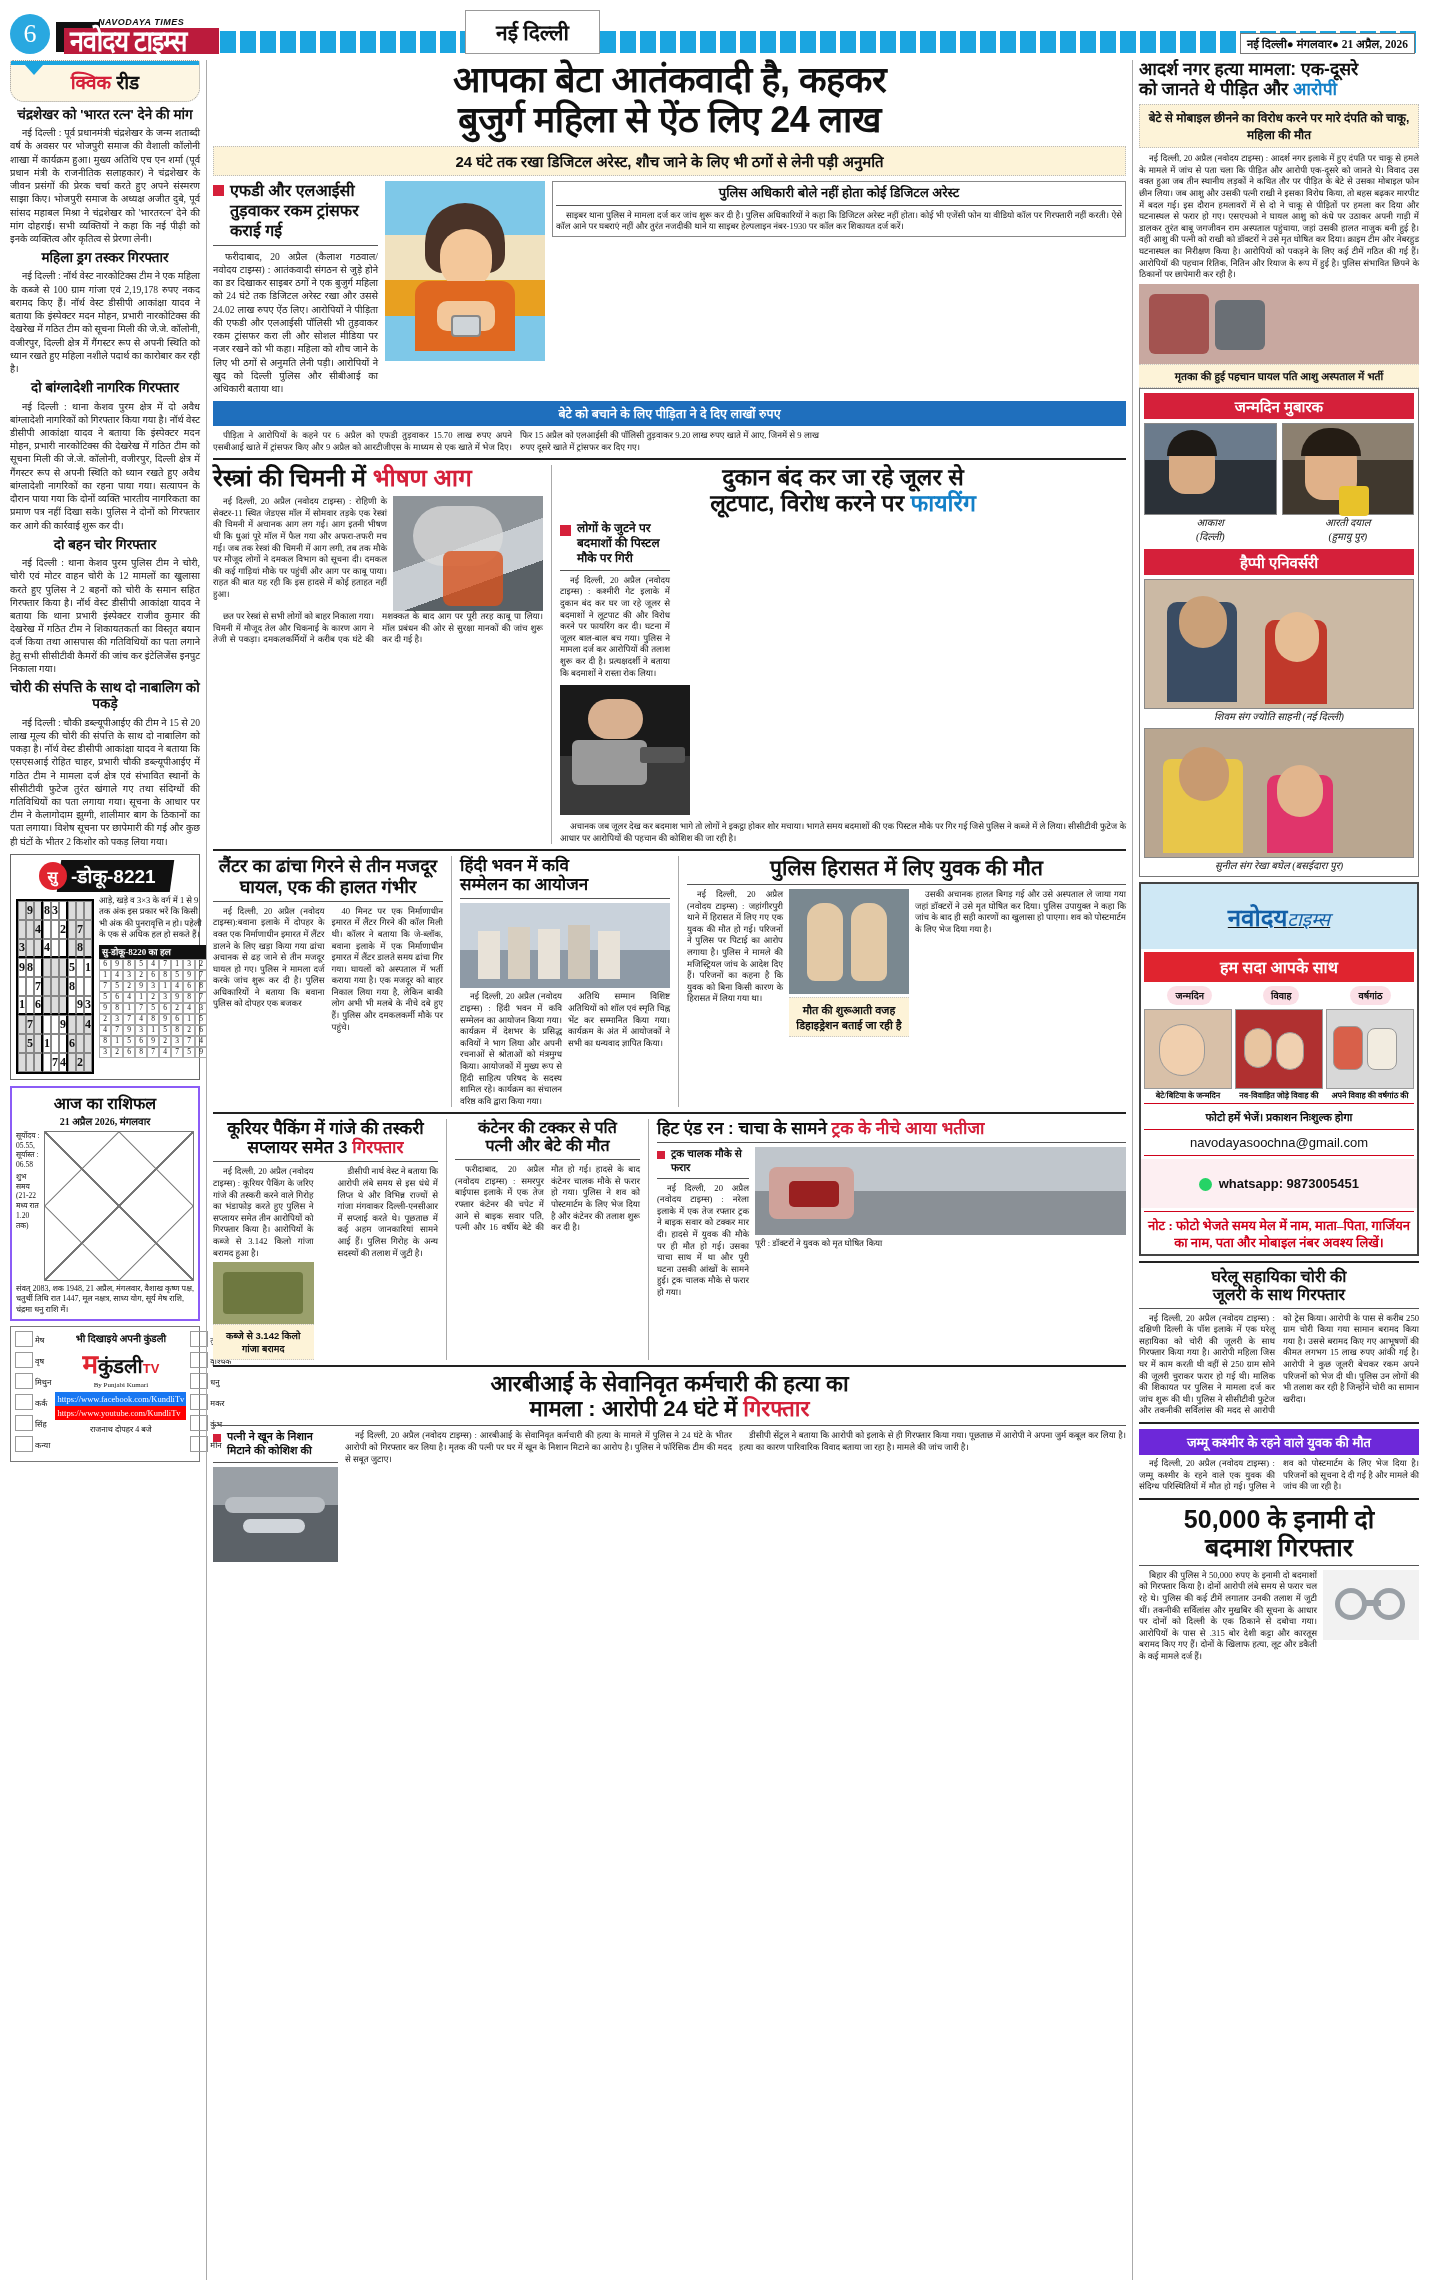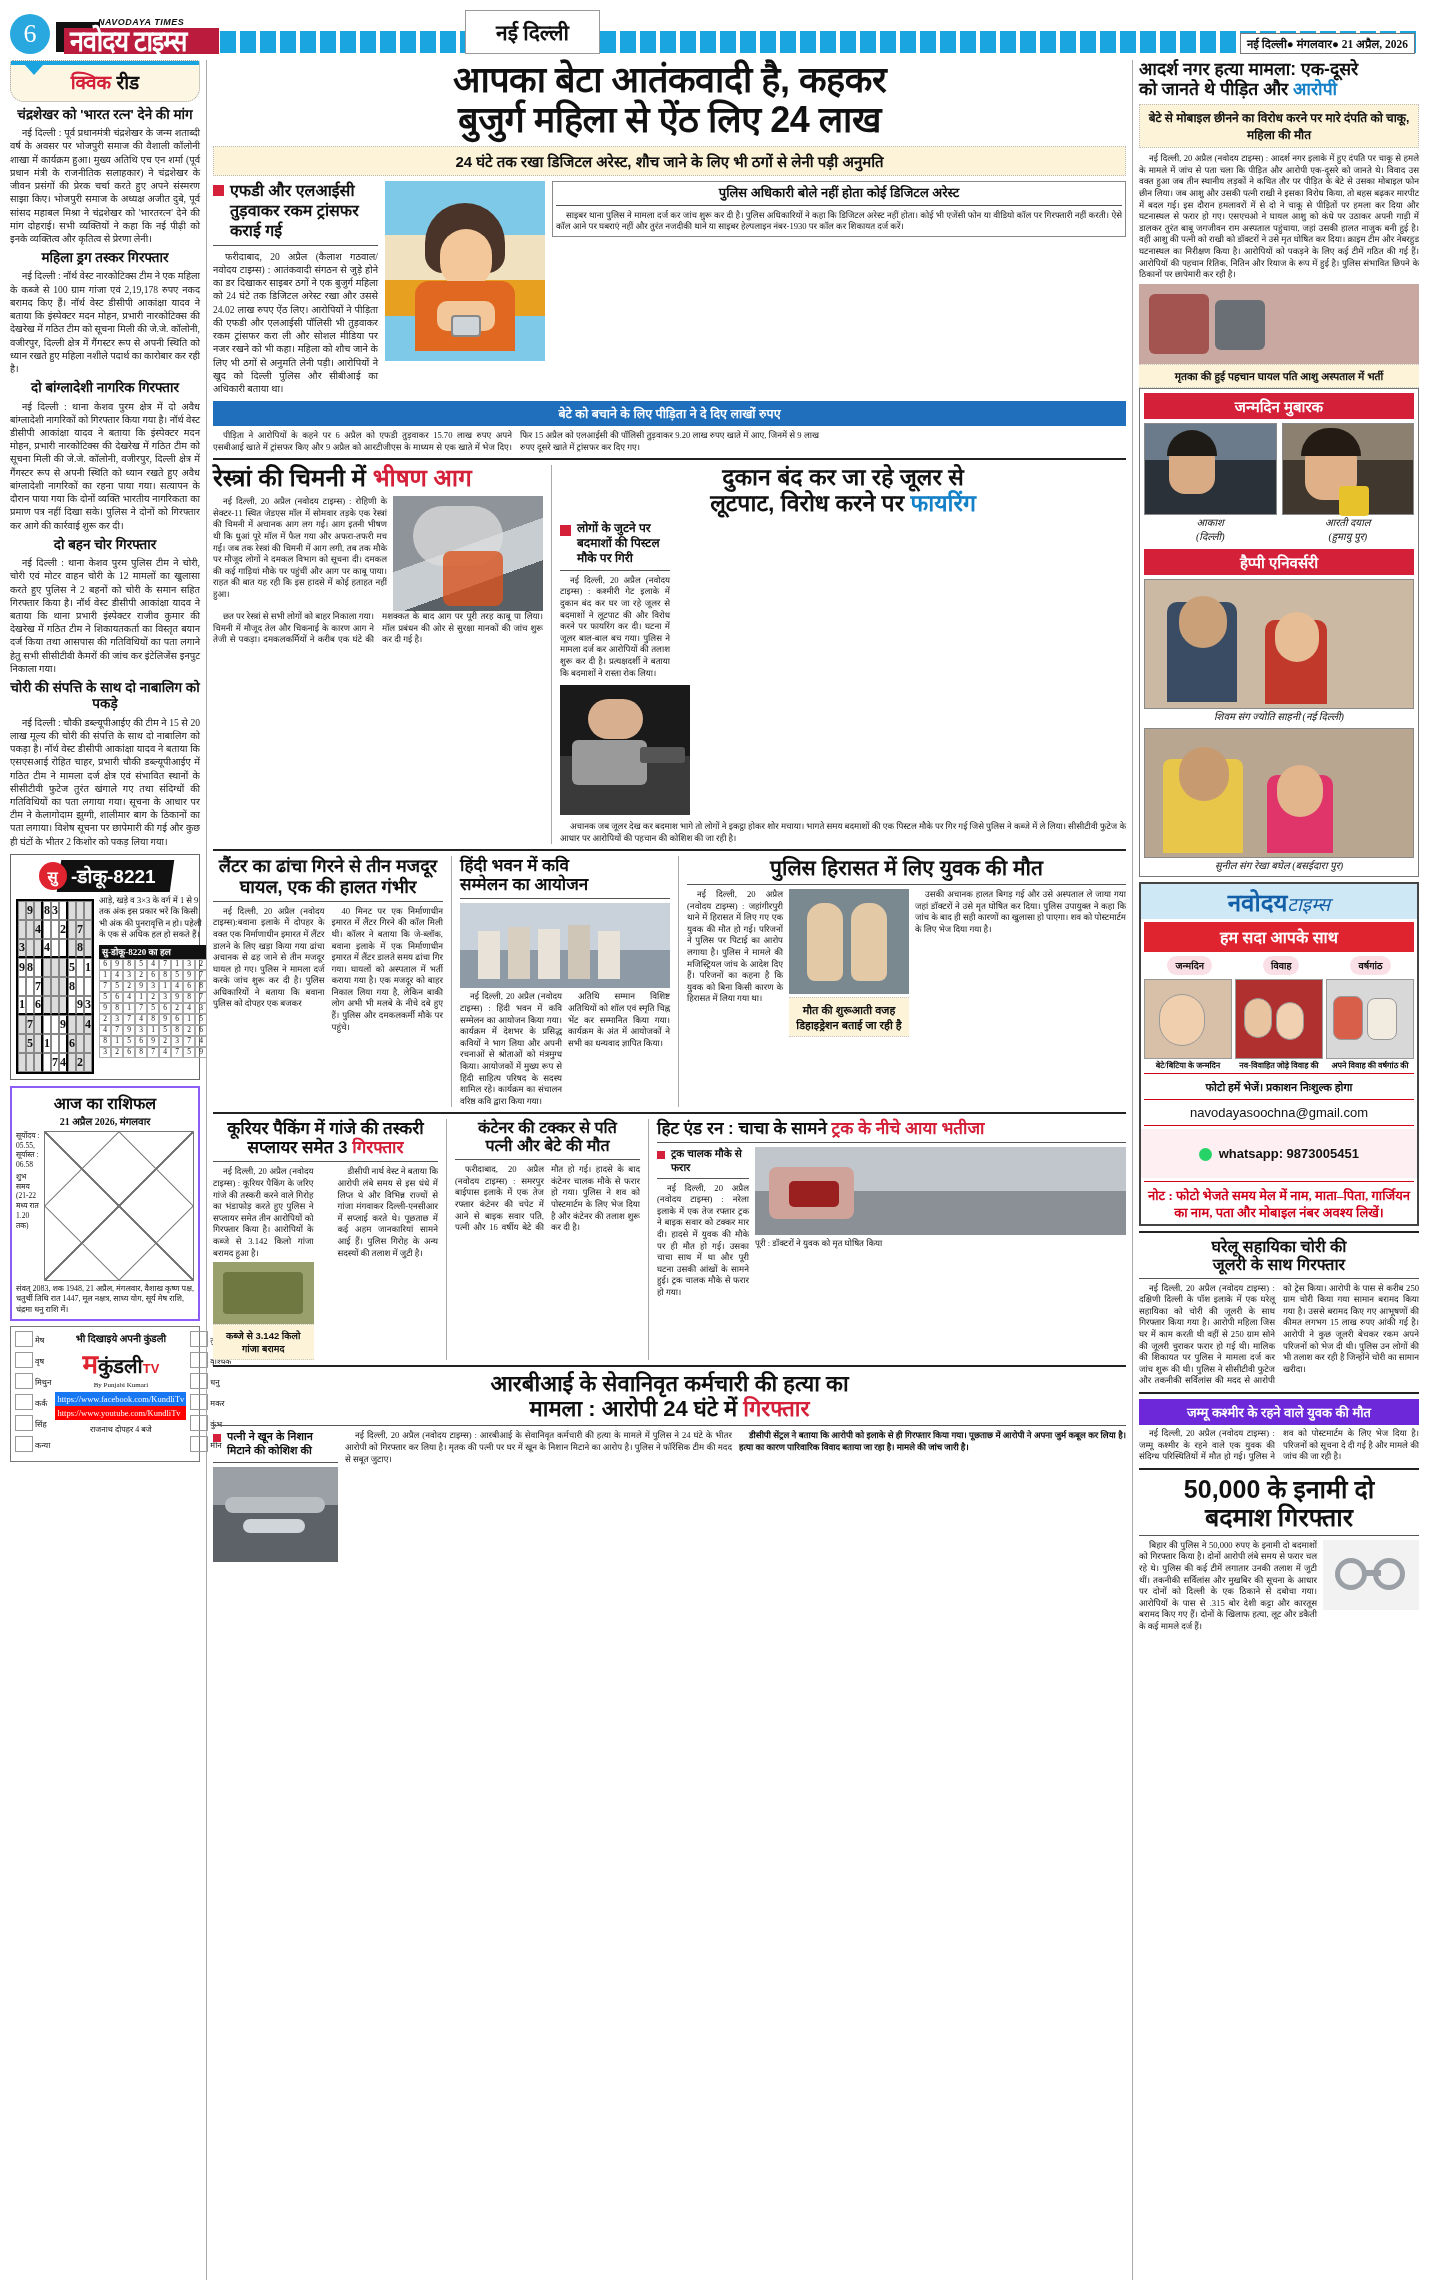--- a/index.html
+++ b/index.html
@@ -84,21 +84,21 @@
   .pbox { border:1px solid #777; padding:4px; margin-bottom:5px; }
   .pbox-t { background:#d5203a; color:#fff; text-align:center; font-family:"Liberation Sans",sans-serif;
      font-weight:bold; font-size:15px; padding:3px; margin-bottom:4px;}
   .pgrid { display:flex; gap:5px; }
   .pgrid .ph { flex:1; }
   .ph-img { width:100%; height:92px; border:1px solid #888; }
   .ph-cap { font-size:10px; font-style:italic; text-align:center; line-height:1.2; padding-top:2px;}
 
   
   .adbox { border:2px solid #444; margin-top:4px; }
-  .ad-logo { background:#cfe8f5; text-align:center; padding:1px; }
+  .ad-logo { background:#cfe8f5; text-align:center; padding:16px;text-decoration:underline; }
   .ad-logo .nv { font-family:"Liberation Sans",sans-serif; font-weight:bold; font-size:24px; color:#1360a8;}
   .ad-logo .tm { font-size:19px; color:#1360a8; font-style:italic; }
   .ad-red { background:#e0242f; color:#fff; text-align:center; font-family:"Liberation Sans",sans-serif;
     font-weight:bold; font-size:16px; padding:4px; margin:3px;}
   .ad-pills { display:flex; gap:4px; justify-content:space-around; margin:4px 3px;}
   .pill { background:#fbdfe6; border-radius:10px; font-size:9.5px; font-weight:bold; padding:3px 8px;}
   .ad-imgs { display:flex; gap:3px; margin:0 3px; }
   .ad-imgs div { flex:1; height:80px; border:1px solid #999; }
   .ad-caps { display:flex; gap:3px; margin:2px 3px; font-size:8px; text-align:center; font-weight:bold;}
   .ad-caps div { flex:1; line-height:1.2;}
@@ -722,21 +722,21 @@
             </div>
             <div class="rule"></div>
             <div class="img" style="height:95px;background:linear-gradient(180deg,#9aa0a6 0 40%,#5c6268 40% 100%);">
               <div style="position:absolute;left:12px;top:30px;width:100px;height:16px;background:#b9bec3;border-radius:8px;"></div>
               <div style="position:absolute;left:30px;top:52px;width:62px;height:14px;background:#d0d5da;border-radius:7px;"></div>
             </div>
           </div>
           <div class="tiny" style="flex:1;">
               <p>नई दिल्ली, 20 अप्रैल (नवोदय टाइम्स) : आरबीआई के सेवानिवृत कर्मचारी की हत्या के मामले में पुलिस ने 24 घंटे के भीतर आरोपी को गिरफ्तार कर लिया है। मृतक की पत्नी पर घर में खून के निशान मिटाने का आरोप है। पुलिस ने फॉरेंसिक टीम की मदद से सबूत जुटाए।</p>
             </div>
-          <div class="tiny" style="flex:1;font-weight:bold;">
+          <div class="tiny" style="flex:1;">
               <p>डीसीपी सेंट्रल ने बताया कि आरोपी को इलाके से ही गिरफ्तार किया गया। पूछताछ में आरोपी ने अपना जुर्म कबूल कर लिया है। हत्या का कारण पारिवारिक विवाद बताया जा रहा है। मामले की जांच जारी है।</p>
             </div>
         </div>
       </div>
 
     </div>
 
     <div class="vline"></div>
 
     <div class="col-r">

